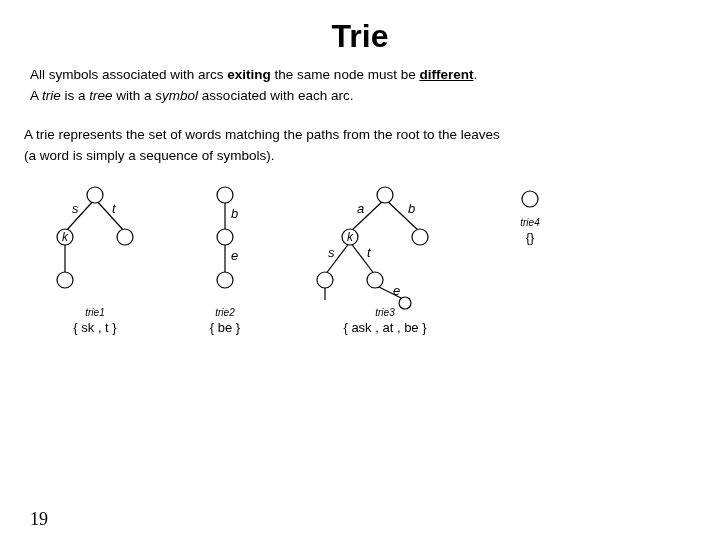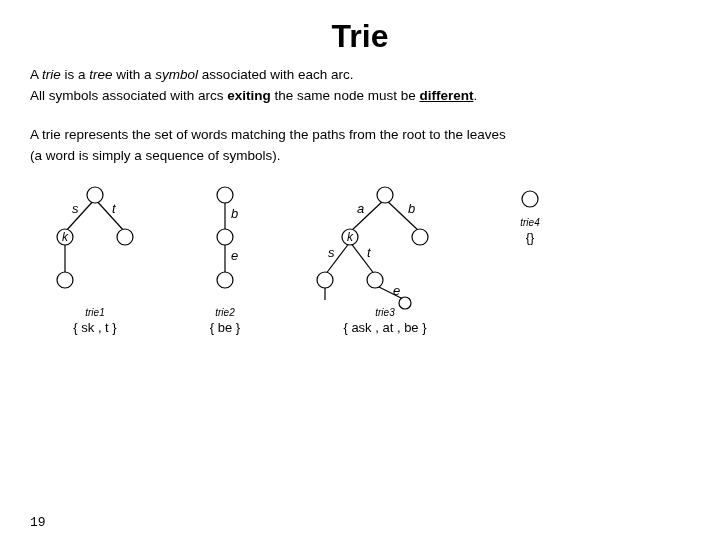--- a/index.html
+++ b/index.html
@@ -28,21 +28,21 @@
       line-height: 1.55;
     }
     .intro .different {
       font-weight: bold;
       text-decoration: underline;
     }
     .intro .trie-word { font-style: italic; }
     .intro .tree-word { font-style: italic; }
     .intro .symbol-word { font-style: italic; }
     .description {
-      margin: 18px 30px 0 30px;
+      margin: 18px 30px 0 24px;
       font-family: Arial, sans-serif;
       font-size: 13.5px;
       line-height: 1.55;
     }
     .tries-area {
       display: flex;
       flex-direction: row;
       align-items: flex-start;
       justify-content: flex-start;
       margin-top: 18px;
@@ -65,32 +65,32 @@
     }
     .trie-set {
       font-family: Arial, sans-serif;
       font-size: 13px;
       margin-top: 2px;
     }
     .page-number {
       position: absolute;
       bottom: 10px;
       left: 30px;
-      font-family: Liberation Mono, monospace;
-      font-size: 13px;
+      font-family: Liberation Serif, serif;
+      font-size: 18px;
     }
   </style>
 </head>
 <body>
 
 <div class="title">Trie</div>
 
 <div class="intro">
+  <div>All symbols associated with arcs <span style="font-weight:bold;">exiting</span> the same node must be <span class="different">different</span>.</div>
   <div>A <span class="trie-word">trie</span> is a <span class="tree-word">tree</span> with a <span class="symbol-word">symbol</span> associated with each arc.</div>
-  <div>All symbols associated with arcs <span style="font-weight:bold;">exiting</span> the same node must be <span class="different">different</span>.</div>
 </div>
 
 <div class="description">
   A trie represents the set of words matching the paths from the root to the leaves<br>
   (a word is simply a sequence of symbols).
 </div>
 
 <div class="tries-area">
 
   <div class="trie-block" style="width:130px; margin-right:10px;">

